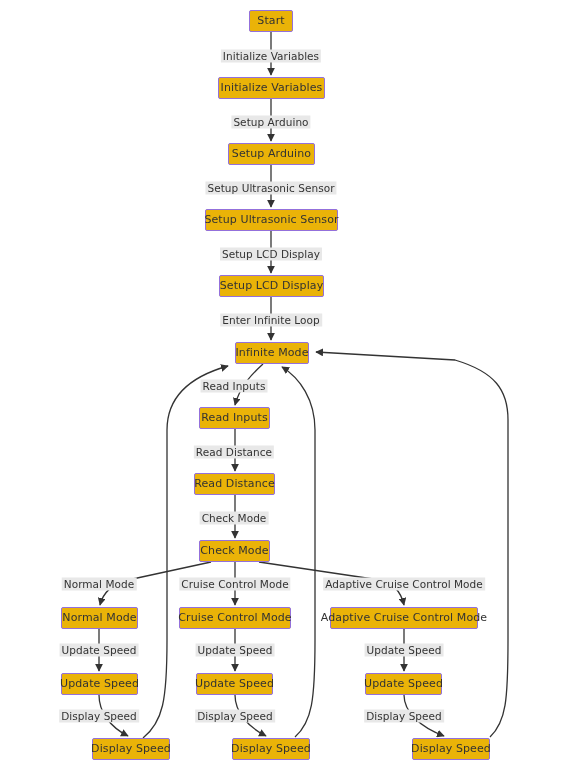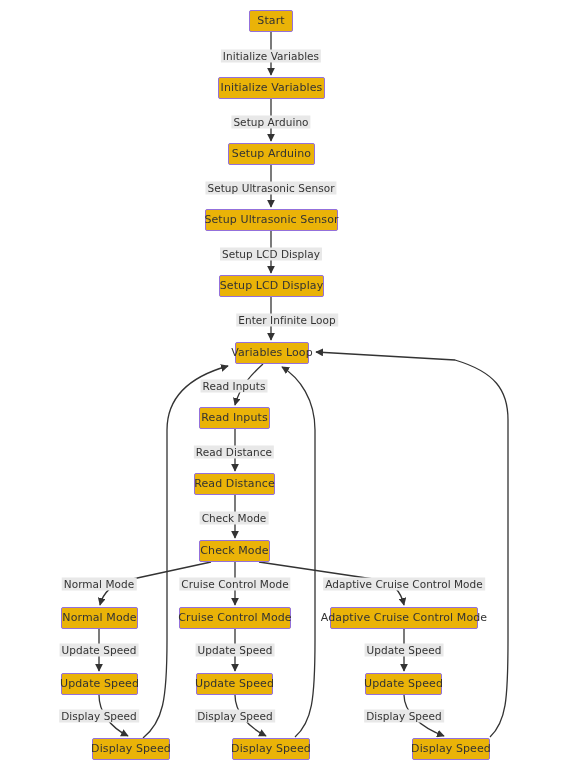--- a/index.html
+++ b/index.html
@@ -78,39 +78,39 @@
       <path d="M295,737 C312,722 315,700 315,640 L315,430 C315,400 300,378 282,367"></path>
       <path d="M490,737 C506,722 508,700 508,640 L508,420 C508,390 495,372 455,360 L316,352"></path>
     </g>
   </svg>
 
   <div class="node" style="left:249px;top:10px;width:44px;">Start</div>
   <div class="node" style="left:218px;top:77px;width:107px;">Initialize Variables</div>
   <div class="node" style="left:228px;top:143px;width:87px;">Setup Arduino</div>
   <div class="node" style="left:205px;top:209px;width:133px;">Setup Ultrasonic Sensor</div>
   <div class="node" style="left:219px;top:275px;width:105px;">Setup LCD Display</div>
-  <div class="node" style="left:235px;top:342px;width:74px;">Variables Loop</div>
+  <div class="node" style="left:235px;top:342px;width:74px;">Infinite Mode</div>
   <div class="node" style="left:199px;top:407px;width:71px;">Read Inputs</div>
   <div class="node" style="left:194px;top:473px;width:81px;">Read Distance</div>
   <div class="node" style="left:199px;top:540px;width:71px;">Check Mode</div>
   <div class="node" style="left:61px;top:607px;width:77px;">Normal Mode</div>
   <div class="node" style="left:179px;top:607px;width:112px;">Cruise Control Mode</div>
   <div class="node" style="left:330px;top:607px;width:148px;">Adaptive Cruise Control Mode</div>
   <div class="node" style="left:61px;top:673px;width:77px;">Update Speed</div>
   <div class="node" style="left:196px;top:673px;width:77px;">Update Speed</div>
   <div class="node" style="left:365px;top:673px;width:77px;">Update Speed</div>
   <div class="node" style="left:92px;top:738px;width:78px;">Display Speed</div>
   <div class="node" style="left:232px;top:738px;width:78px;">Display Speed</div>
   <div class="node" style="left:412px;top:738px;width:78px;">Display Speed</div>
 
   <div class="edge-label" style="left:271px;top:56px;transform:translate(-50%,-50%);">Initialize Variables</div>
   <div class="edge-label" style="left:271px;top:122px;transform:translate(-50%,-50%);">Setup Arduino</div>
   <div class="edge-label" style="left:271px;top:188px;transform:translate(-50%,-50%);">Setup Ultrasonic Sensor</div>
   <div class="edge-label" style="left:271px;top:254px;transform:translate(-50%,-50%);">Setup LCD Display</div>
-  <div class="edge-label" style="left:271px;top:320px;transform:translate(-50%,-50%);margin-left:16px;">Enter Infinite Loop</div>
+  <div class="edge-label" style="left:271px;top:320px;transform:translate(-50%,-50%);">Enter Infinite Loop</div>
   <div class="edge-label" style="left:234px;top:386px;transform:translate(-50%,-50%);">Read Inputs</div>
   <div class="edge-label" style="left:234px;top:452px;transform:translate(-50%,-50%);">Read Distance</div>
   <div class="edge-label" style="left:234px;top:518px;transform:translate(-50%,-50%);">Check Mode</div>
   <div class="edge-label" style="left:99px;top:584px;transform:translate(-50%,-50%);">Normal Mode</div>
   <div class="edge-label" style="left:235px;top:584px;transform:translate(-50%,-50%);">Cruise Control Mode</div>
   <div class="edge-label" style="left:404px;top:584px;transform:translate(-50%,-50%);">Adaptive Cruise Control Mode</div>
   <div class="edge-label" style="left:99px;top:650px;transform:translate(-50%,-50%);">Update Speed</div>
   <div class="edge-label" style="left:235px;top:650px;transform:translate(-50%,-50%);">Update Speed</div>
   <div class="edge-label" style="left:404px;top:650px;transform:translate(-50%,-50%);">Update Speed</div>
   <div class="edge-label" style="left:99px;top:716px;transform:translate(-50%,-50%);">Display Speed</div>

